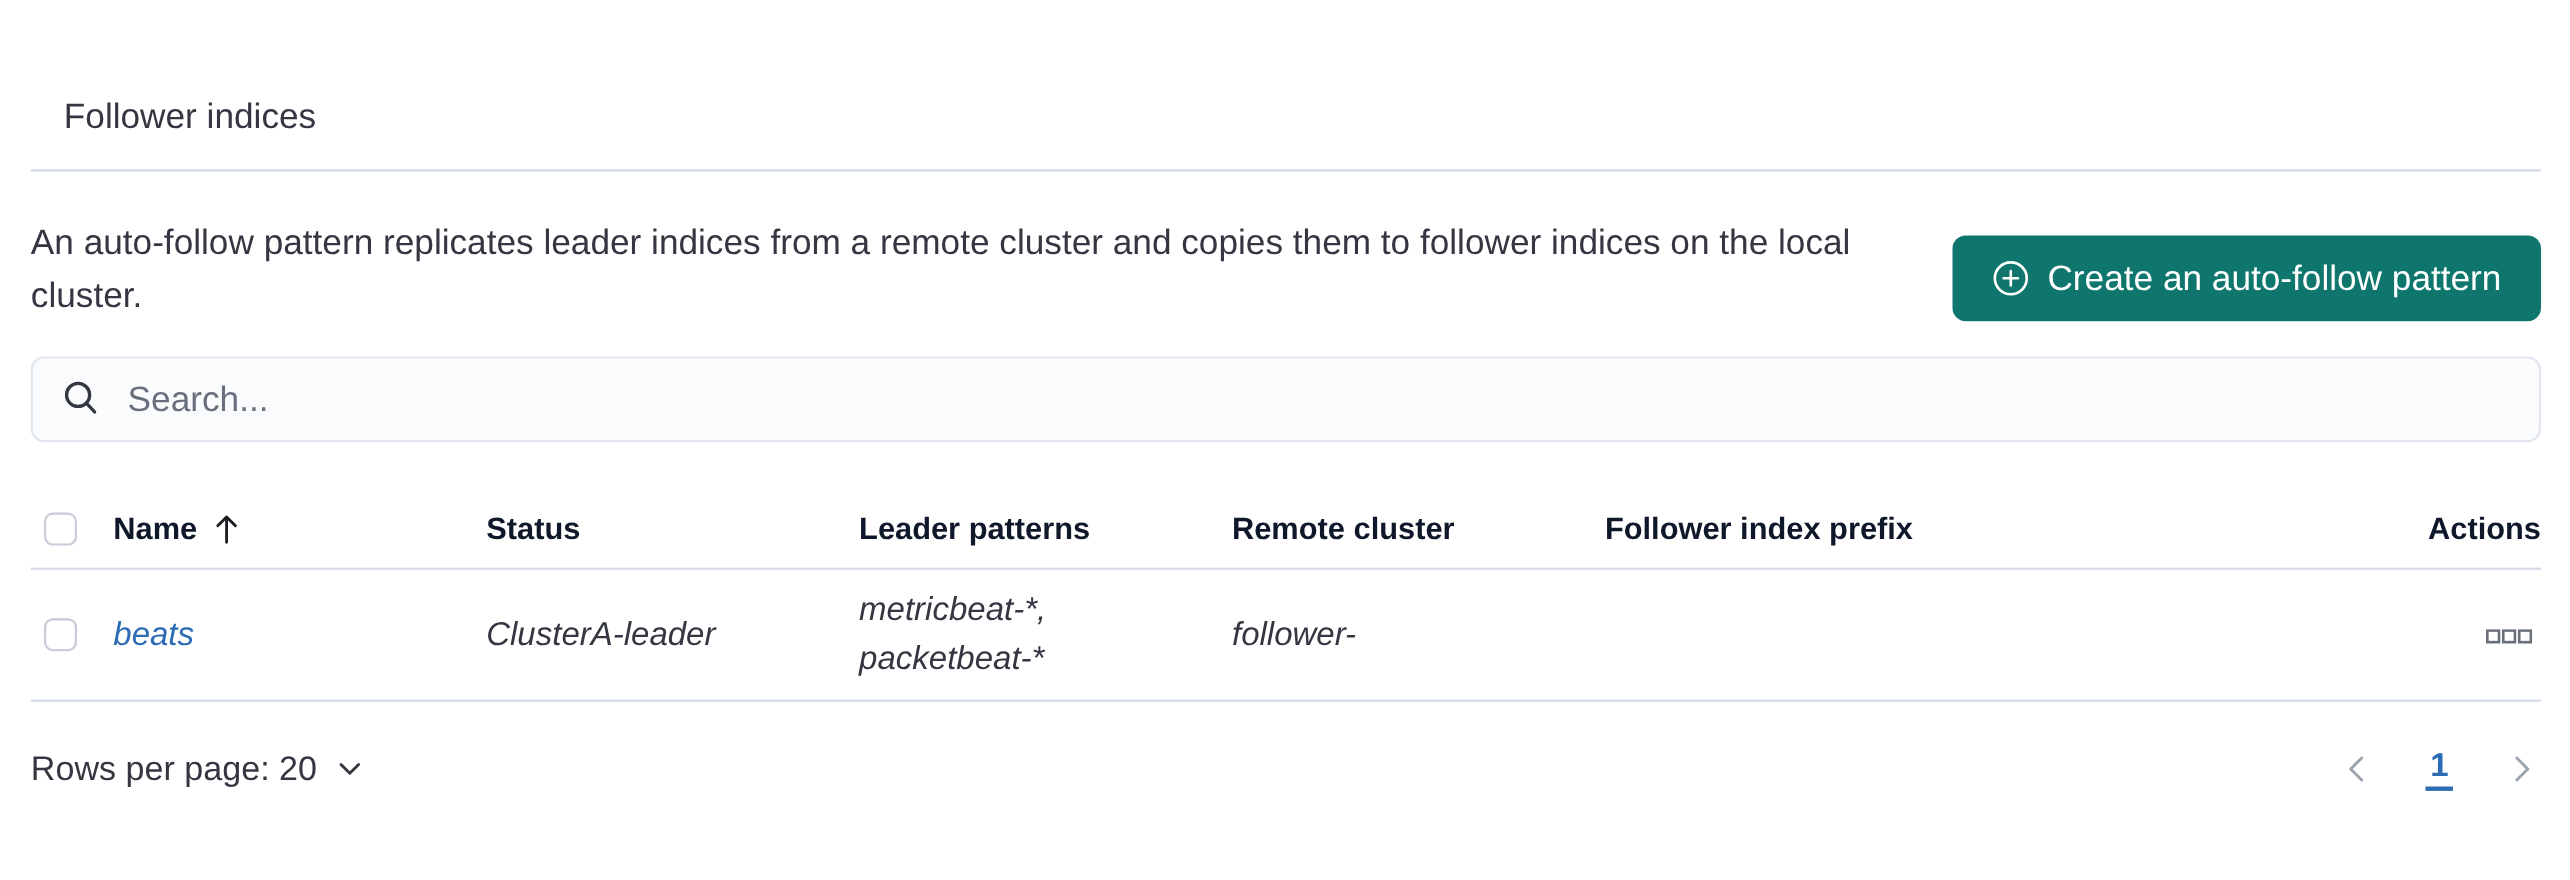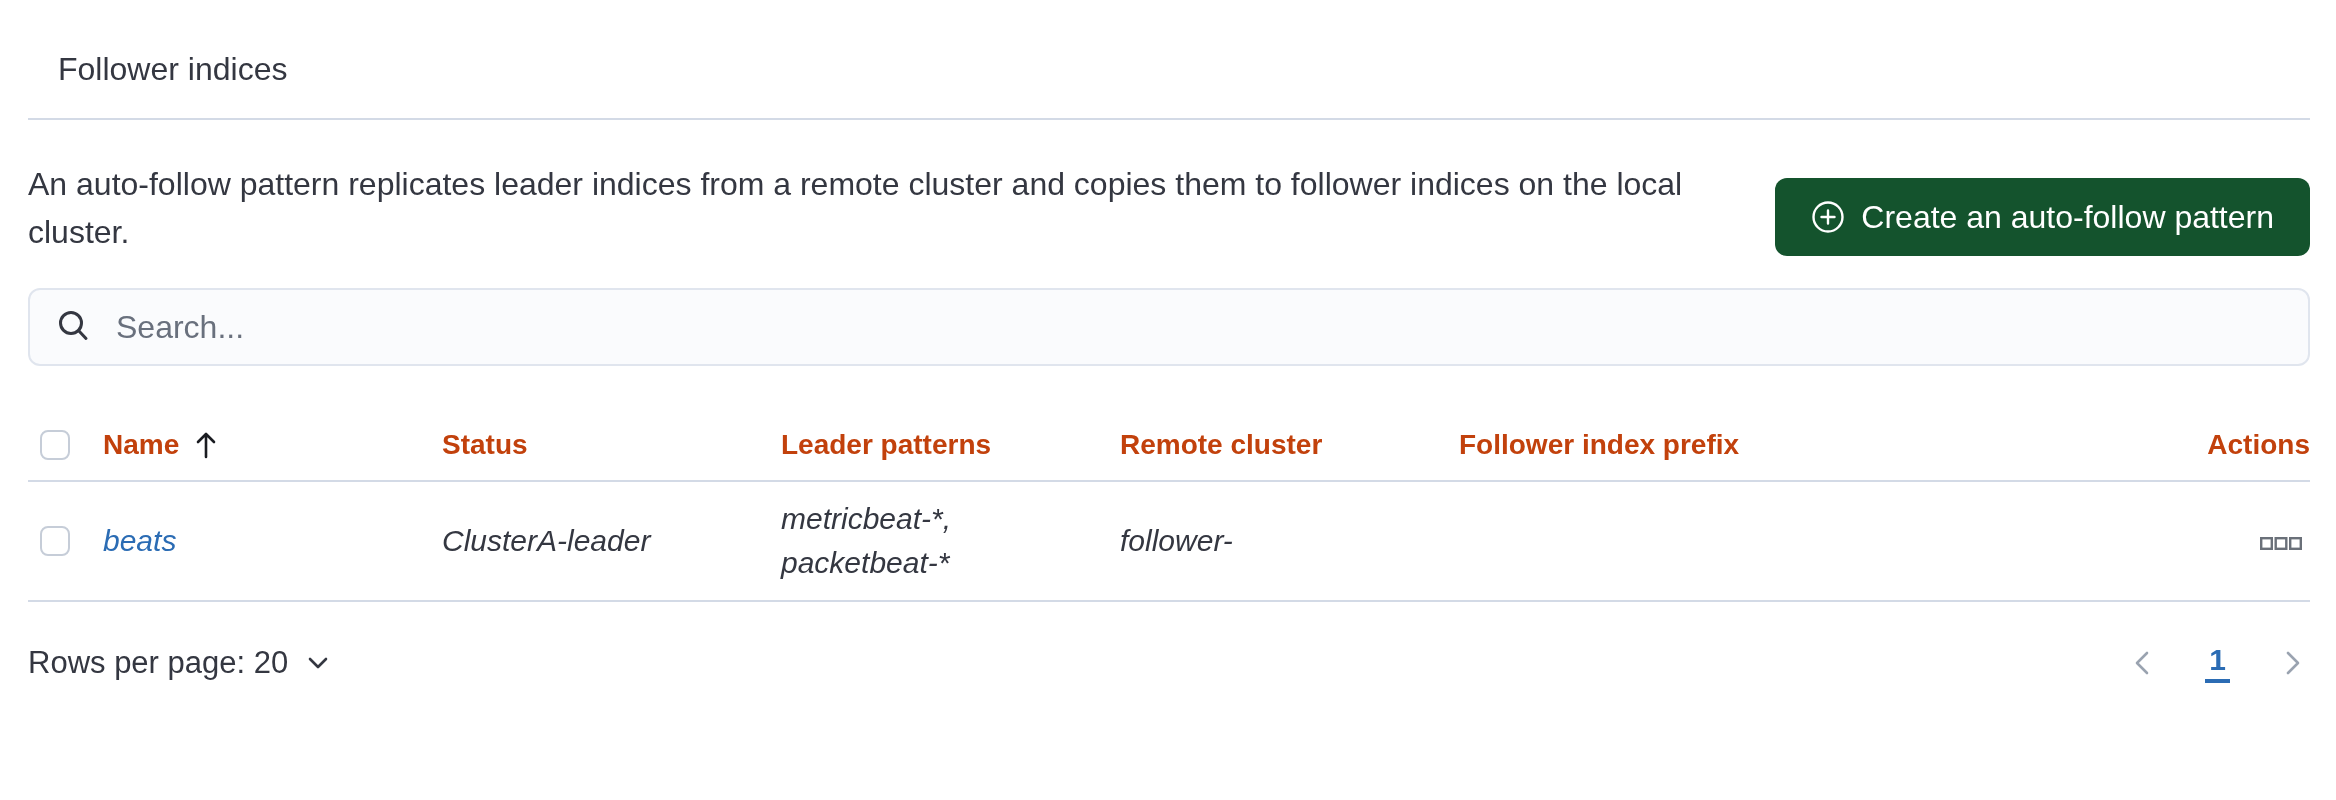--- a/index.html
+++ b/index.html
@@ -12,21 +12,21 @@
   .page { width: 2336px; height: 800px; padding: 14px 26px 0 28px; position: relative; }
 
   
   .page-title {
     font-size: 70px; font-weight: 400; color: #1d1e24;
     letter-spacing: -1px; line-height: 84px;
   }
 
   
   .tabs {
-    display: flex; margin-top: 36px;
+    display: flex; margin-top: 72px;
     border-bottom: 2px solid #d3dae6;
   }
   .tab {
     font-size: 32px; line-height: 38px; font-weight: 500;
     padding: 0 32px 26px 32px; color: #343741;
     border-bottom: 6px solid transparent; margin-bottom: -2px;
     cursor: pointer; white-space: nowrap;
   }
   .tab.active { color: #2b6cb4; border-bottom-color: #2e6db4; }
   .tab:first-child { padding-left: 30px; }
@@ -34,21 +34,21 @@
   
   .intro-row { display: flex; align-items: flex-end; margin-top: 40px; gap: 45px; }
   .description {
     font-size: 32px; line-height: 48px; color: #343741;
     max-width: 1680px; flex: 0 1 auto;
   }
   .create-btn {
     margin-left: auto; flex: none;
     display: flex; align-items: center; gap: 16px;
     height: 78px; padding: 0 36px;
-    background: #14532d; color: #fff;
+    background: #0f766e; color: #fff;
     border: none; border-radius: 12px;
     font-family: inherit; font-size: 32px; line-height: 1;
     cursor: pointer; white-space: nowrap;
   }
 
   
   .search-bar {
     margin-top: 32px; height: 78px;
     display: flex; align-items: center;
     background: #fafbfd; border: 2px solid #e0e5ee; border-radius: 12px;
@@ -56,21 +56,21 @@
   .search-bar .icon-wrap { margin: 0 24px 0 26px; display: flex; }
   .search-input {
     flex: 1; border: none; outline: none; background: transparent;
     font-family: inherit; font-size: 32px; color: #343741; height: 100%;
   }
   .search-input::placeholder { color: #69707d; opacity: 1; }
 
   
   .table { margin-top: 44px; }
   .t-row { display: flex; align-items: center; border-bottom: 2px solid #d3dae6; }
-  .t-head { height: 72px; font-size: 28px; font-weight: 700; color: #c2410c; }
+  .t-head { height: 72px; font-size: 28px; font-weight: 700; color: #0f172a; }
   .t-body { min-height: 120px; font-size: 30px; color: #343741; font-style: italic; }
   .col-check { width: 75px; flex: none; display: flex; align-items: center; }
   .checkbox {
     width: 30px; height: 30px; margin-left: 12px;
     border: 2px solid #c6cdd8; border-radius: 8px; background: #fff;
     cursor: pointer;
   }
   .col { width: 339px; flex: none; padding-right: 24px; }
   .col-actions { flex: 1; text-align: right; }
   .name-head { display: flex; align-items: center; gap: 14px; cursor: pointer; }

